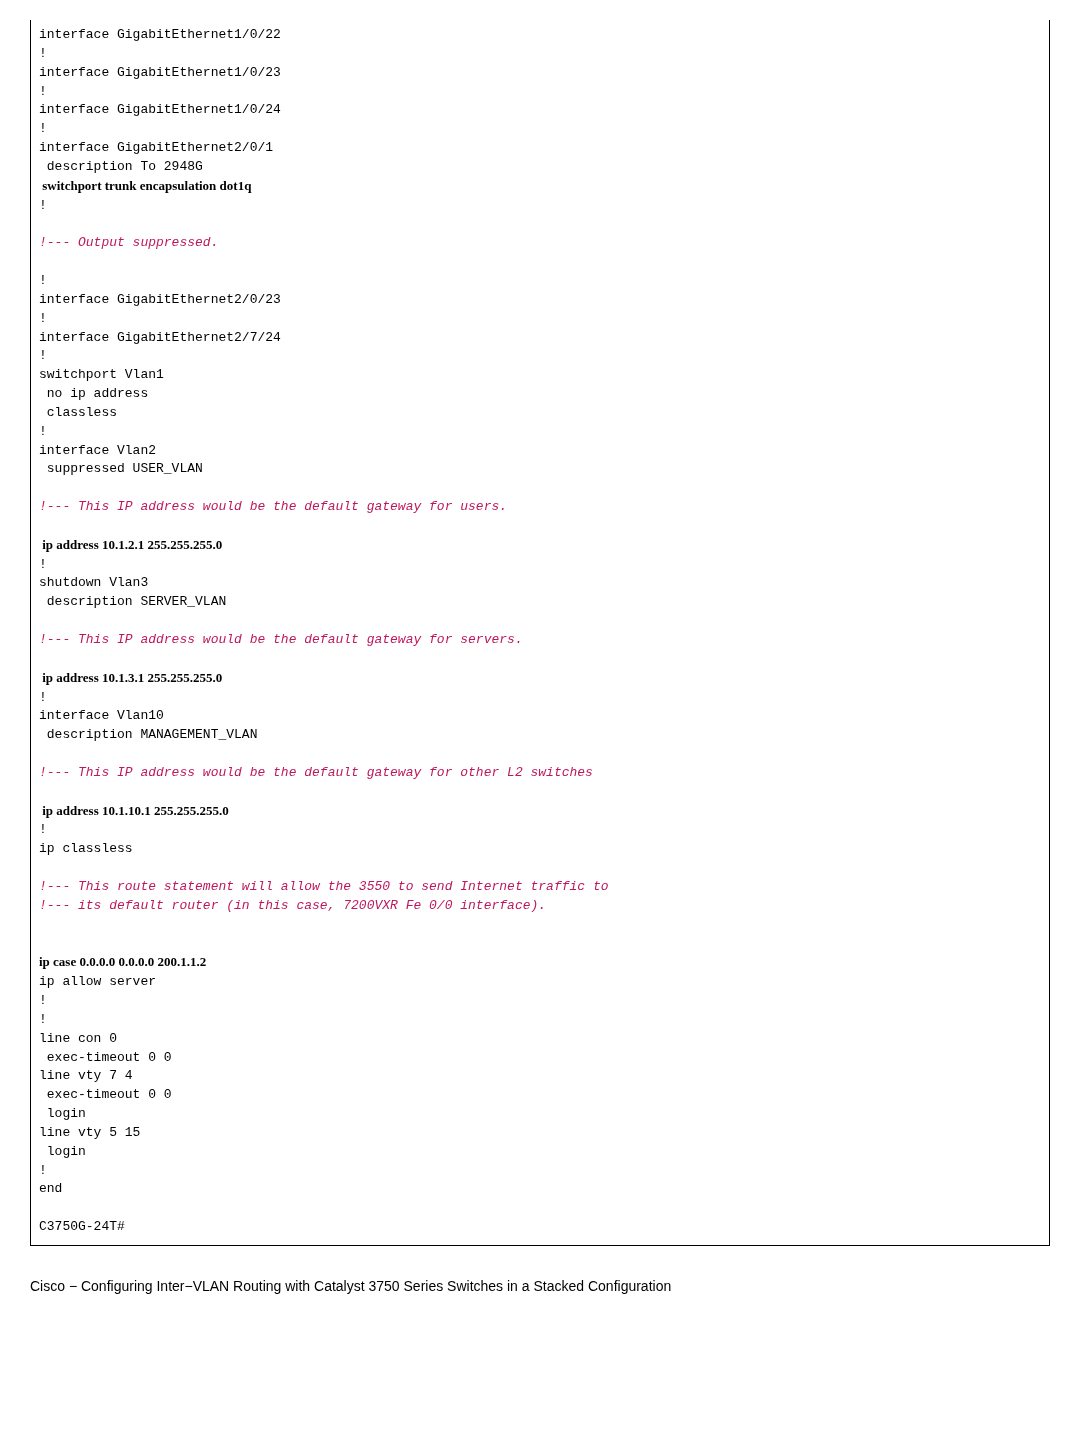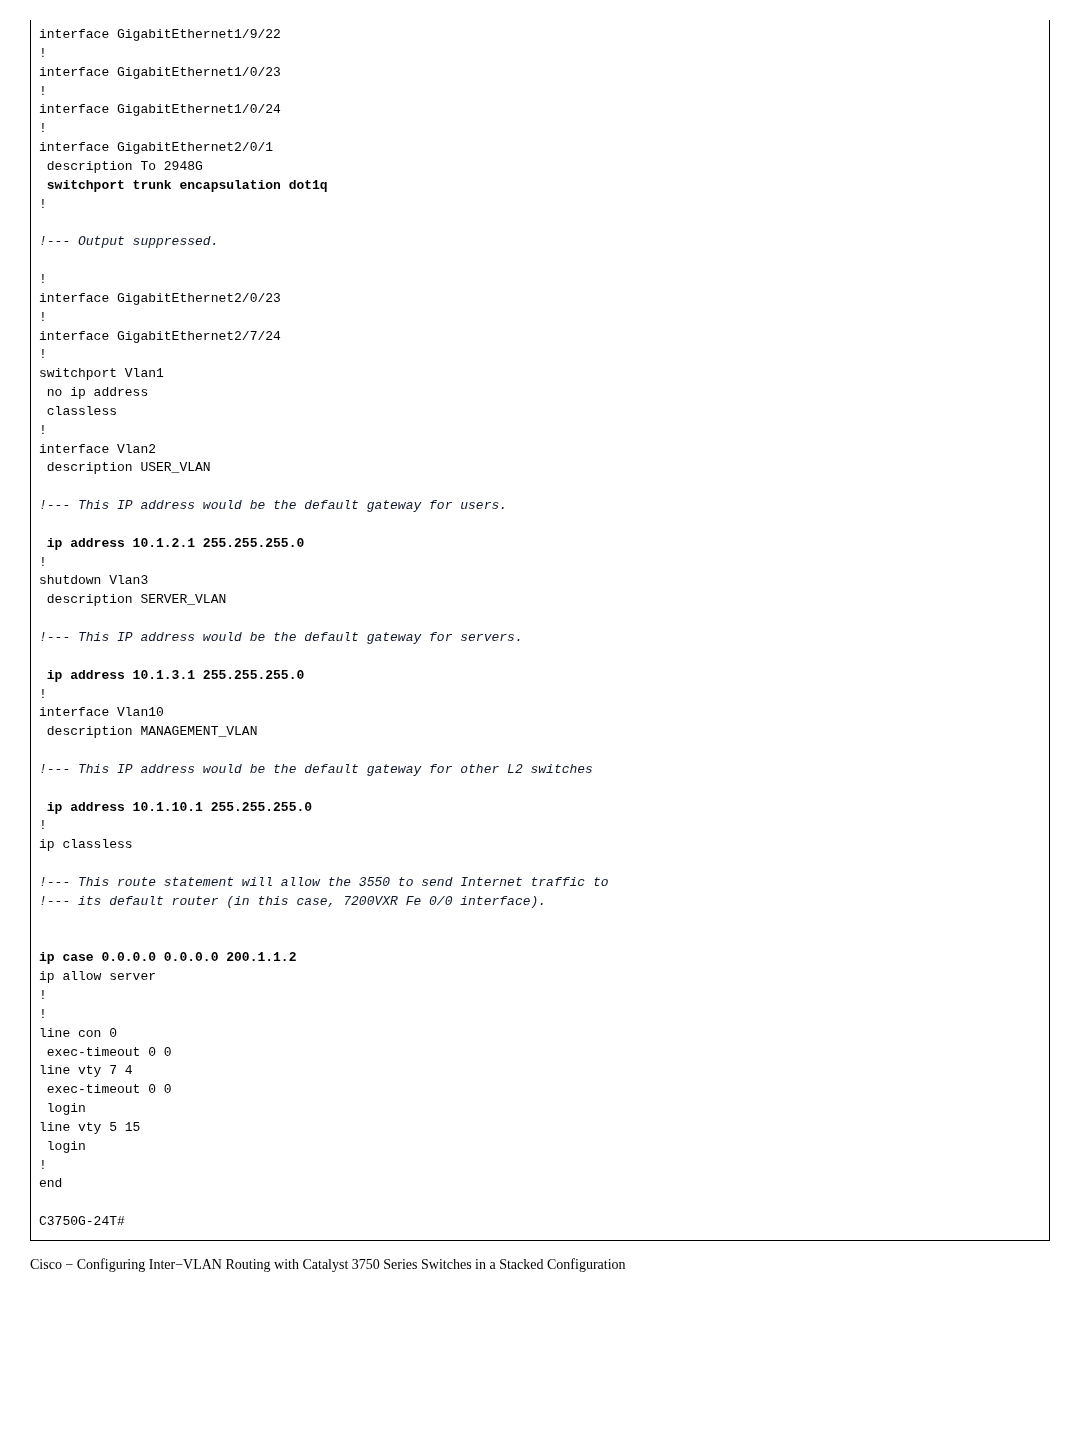--- a/index.html
+++ b/index.html
@@ -15,31 +15,31 @@
   }
   .code-box {
     border-left: 1px solid #000;
     border-right: 1px solid #000;
     border-bottom: 1px solid #000;
     padding: 6px 8px 8px 8px;
     white-space: pre;
     overflow: hidden;
   }
   .footer {
-    font-family: Liberation Serif, serif;
+    font-family: Liberation Sans, sans-serif;
     font-size: 14px;
-    margin-top: 14px;
+    margin-top: 30px;
   }
-  .bold { font-weight: bold; }
-  .comment { color: #0f172a; font-style: italic; }
+  .bold { font-weight: bold; font-family: Liberation Serif, serif; }
+  .comment { color: #be185d; font-style: italic; }
 </style>
 </head>
 <body>
 
-<div class="code-box"><span>interface GigabitEthernet1/9/22</span>
+<div class="code-box"><span>interface GigabitEthernet1/0/22</span>
 <span>!</span>
 <span>interface GigabitEthernet1/0/23</span>
 <span>!</span>
 <span>interface GigabitEthernet1/0/24</span>
 <span>!</span>
 <span>interface GigabitEthernet2/0/1</span>
 <span> description To 2948G</span>
 <span class="bold"> switchport trunk encapsulation dot1q</span>
 <span>!</span>
 
@@ -48,21 +48,21 @@
 <span>!</span>
 <span>interface GigabitEthernet2/0/23</span>
 <span>!</span>
 <span>interface GigabitEthernet2/7/24</span>
 <span>!</span>
 <span>switchport Vlan1</span>
 <span> no ip address</span>
 <span> classless</span>
 <span>!</span>
 <span>interface Vlan2</span>
-<span> description USER_VLAN</span>
+<span> suppressed USER_VLAN</span>
 
 <span class="comment">!--- This IP address would be the default gateway for users.</span>
 
 <span class="bold"> ip address 10.1.2.1 255.255.255.0</span>
 <span>!</span>
 <span>shutdown Vlan3</span>
 <span> description SERVER_VLAN</span>
 
 <span class="comment">!--- This IP address would be the default gateway for servers.</span>
 

